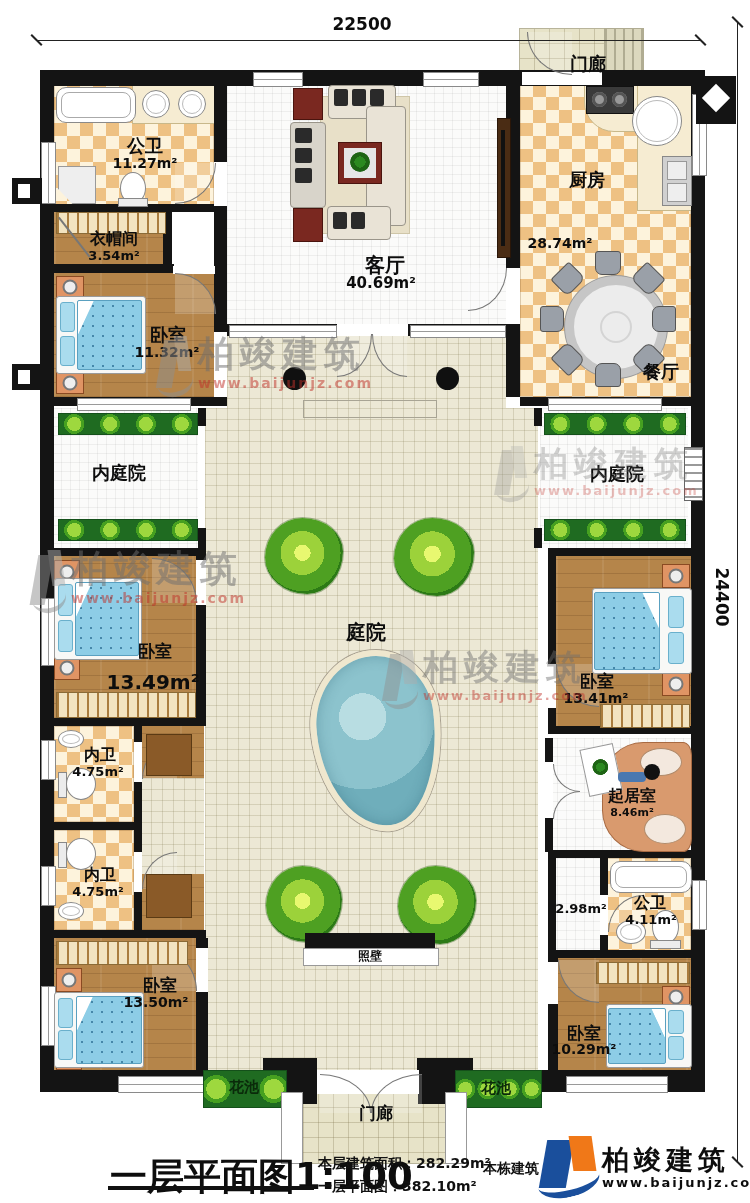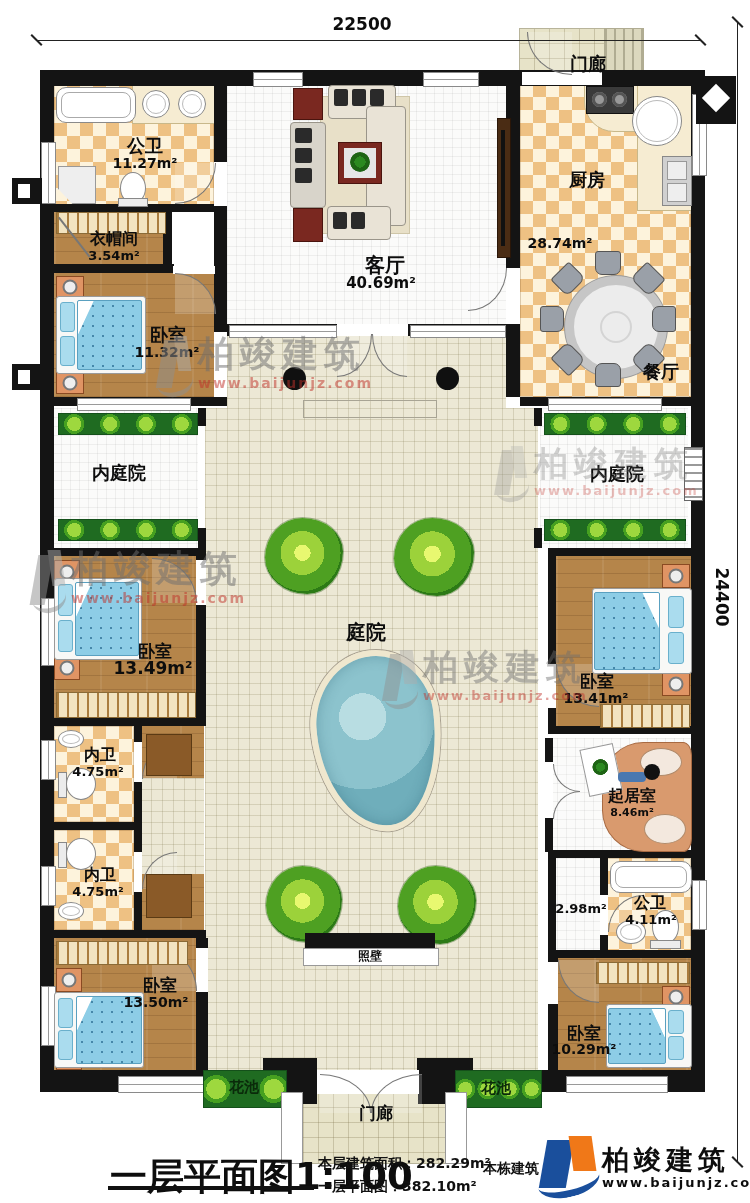--- a/index.html
+++ b/index.html
@@ -384,21 +384,21 @@
   <div class="lbl" style="left:385px;top:265px;font-size:20px">客厅</div>
   <div class="lbl" style="left:381px;top:283px;font-size:15px">40.69m²</div>
   <div class="lbl" style="left:587px;top:180px;font-size:18px">厨房</div>
   <div class="lbl" style="left:560px;top:243px;font-size:14px">28.74m²</div>
   <div class="lbl" style="left:661px;top:372px;font-size:18px">餐厅</div>
   <div class="lbl" style="left:168px;top:335px;font-size:18px">卧室</div>
   <div class="lbl" style="left:167px;top:352px;font-size:14px">11.32m²</div>
   <div class="lbl" style="left:119px;top:473px;font-size:18px">内庭院</div>
   <div class="lbl" style="left:617px;top:474px;font-size:18px">内庭院</div>
   <div class="lbl" style="left:155px;top:651px;font-size:17px">卧室</div>
-  <div class="lbl" style="left:153px;top:668px;font-size:17px">13.49m²</div>
+  <div class="lbl" style="left:153px;top:682px;font-size:20px">13.49m²</div>
   <div class="lbl" style="left:366px;top:632px;font-size:20px">庭院</div>
   <div class="lbl" style="left:597px;top:681px;font-size:17px">卧室</div>
   <div class="lbl" style="left:596px;top:698px;font-size:14px">13.41m²</div>
   <div class="lbl" style="left:100px;top:755px;font-size:16px">内卫</div>
   <div class="lbl" style="left:98px;top:771px;font-size:13px">4.75m²</div>
   <div class="lbl" style="left:100px;top:875px;font-size:16px">内卫</div>
   <div class="lbl" style="left:98px;top:891px;font-size:13px">4.75m²</div>
   <div class="lbl" style="left:632px;top:796px;font-size:16px">起居室</div>
   <div class="lbl" style="left:632px;top:812px;font-size:11px">8.46m²</div>
   <div class="lbl" style="left:581px;top:908px;font-size:13px">2.98m²</div>

